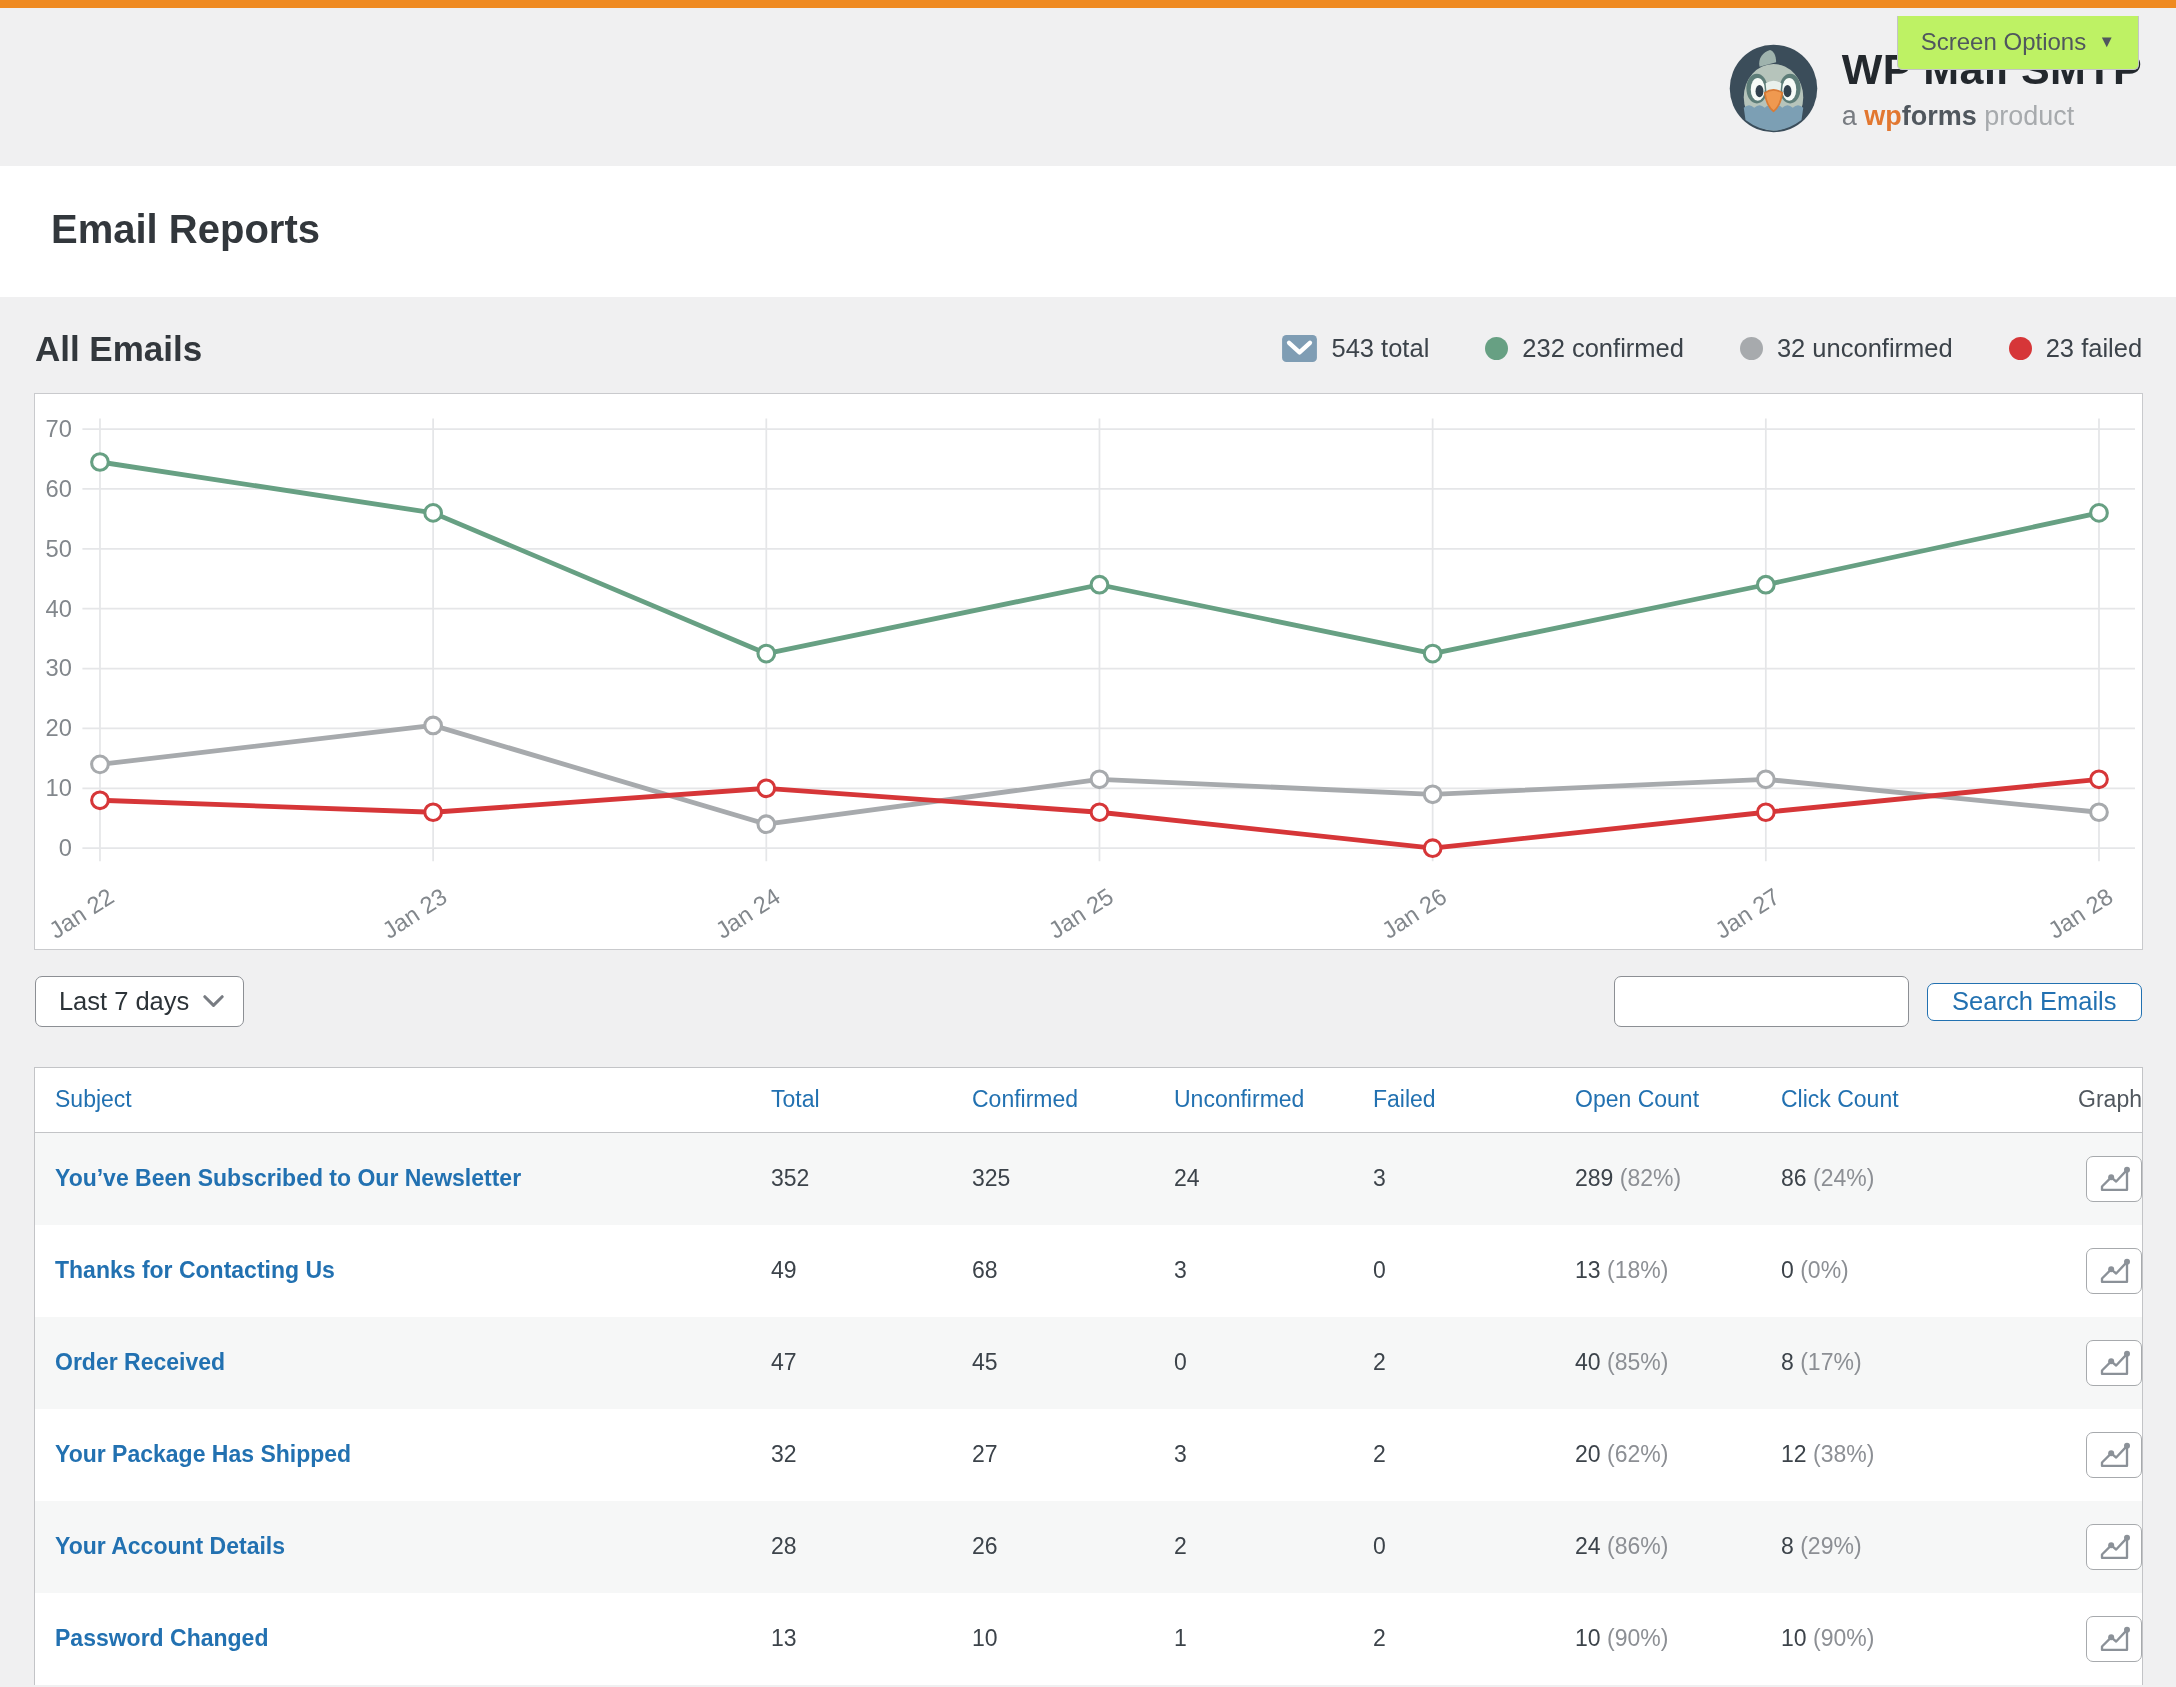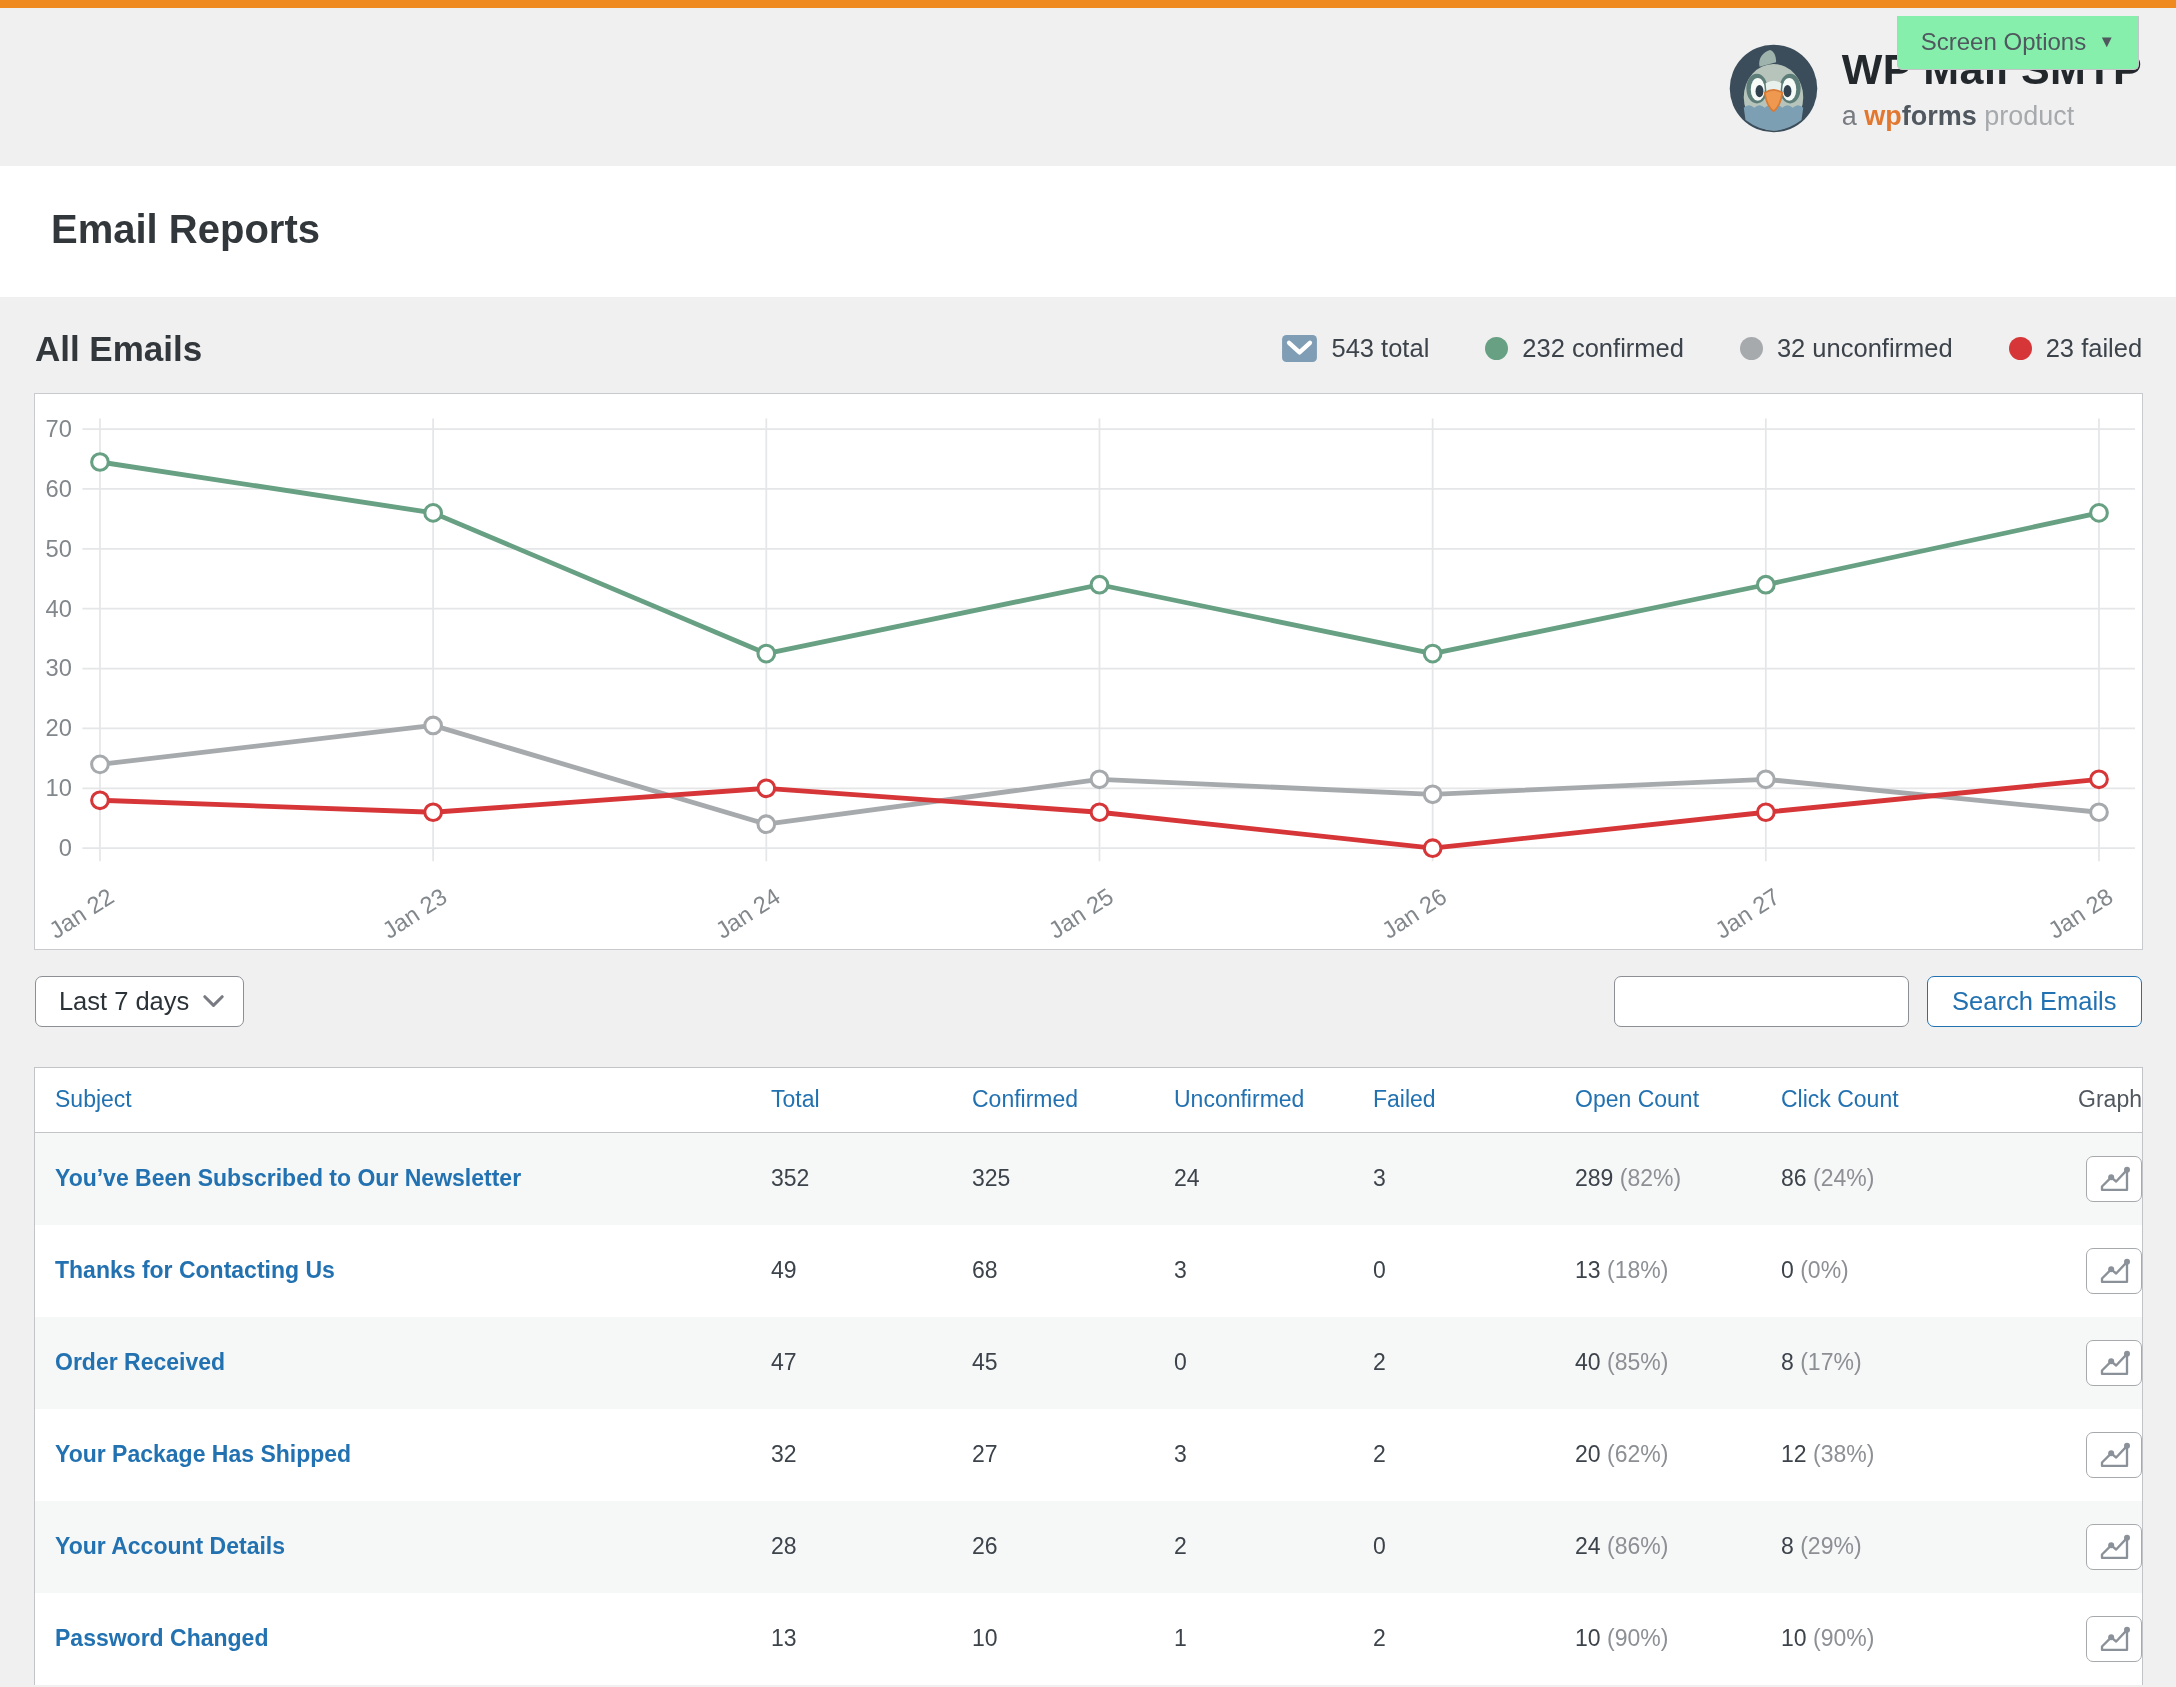--- a/index.html
+++ b/index.html
@@ -21,21 +21,21 @@
   }
   .brand { display: flex; align-items: center; gap: 23px; }
   .brand-logo { width: 91px; height: 91px; display: block; }
   .app-title { font-size: 43px; font-weight: bold; color: #23282d; letter-spacing: 0.4px; }
   .app-subtitle { font-size: 27px; color: #787c82; margin-top: 6.1px; }
   .app-subtitle .wp { color: #e27730; font-weight: bold; }
   .app-subtitle .forms { color: #50575e; font-weight: bold; }
   .app-subtitle .product { color: #a7aaad; }
   .screen-options {
     position: absolute; top: 8px; right: 38px;
-    background: #86efac; border: 0.9px solid #c3c4c7; border-top: none;
+    background: #bef264; border: 0.9px solid #c3c4c7; border-top: none;
     border-radius: 0 0 5.3px 5.3px;
     padding: 12.3px 23px; font-size: 24px; color: #50575e;
     font-family: "Liberation Sans", sans-serif;
     display: flex; align-items: center; gap: 12.3px; cursor: pointer;
   }
   .screen-options .caret { font-size: 16.7px; color: #50575e; }
 
   
   .page-title-bar { background: #fff; padding: 24.6px 35px 29px; }
   .page-title-bar h1 { margin: 16px; font-size: 40px; font-weight: 700; color: #32373c; }
@@ -61,21 +61,21 @@
     padding: 0 19.3px 0 23px; font-size: 25.5px; color: #2c3338; cursor: pointer;
   }
   .search-group { display: flex; align-items: center; gap: 17.6px; }
   .search-input {
     width: 295px; height: 51px; background: #fff;
     border: 1.8px solid #8c8f94; border-radius: 7px;
     font-size: 24.6px; padding: 0 14px; color: #2c3338;
     font-family: "Liberation Sans", sans-serif;
   }
   .search-btn {
-    height: 51px; padding: 0 24.6px; background: #fff;
+    height: 38px; padding: 0 24.6px; background: #fff;
     border: 1.8px solid #2271b1; border-radius: 7px;
     color: #2271b1; font-size: 25.5px; cursor: pointer;
     font-family: "Liberation Sans", sans-serif;
   }
 
   
   .table-card { background: #fff; border: 0.9px solid #c3c4c7; border-bottom: none; }
   table { width: 100%; border-collapse: collapse; table-layout: fixed; font-size: 23px; }
   thead th {
     text-align: left; font-weight: 400; color: #50575e;

